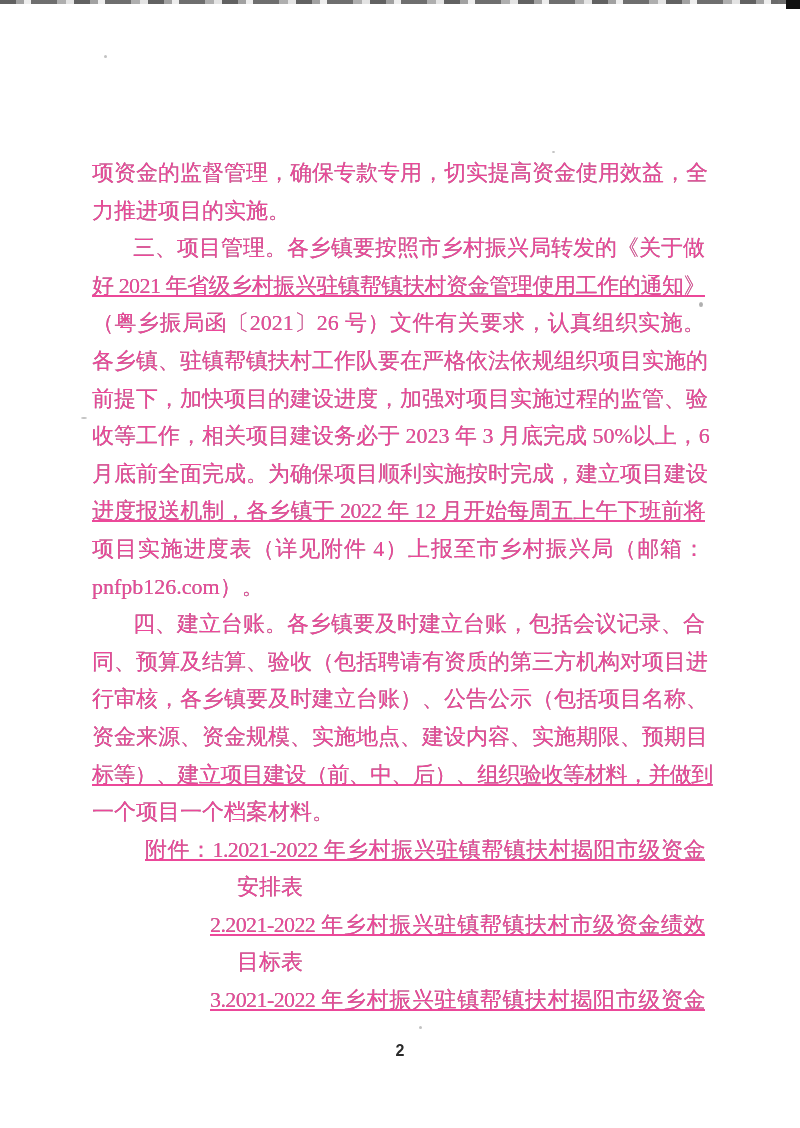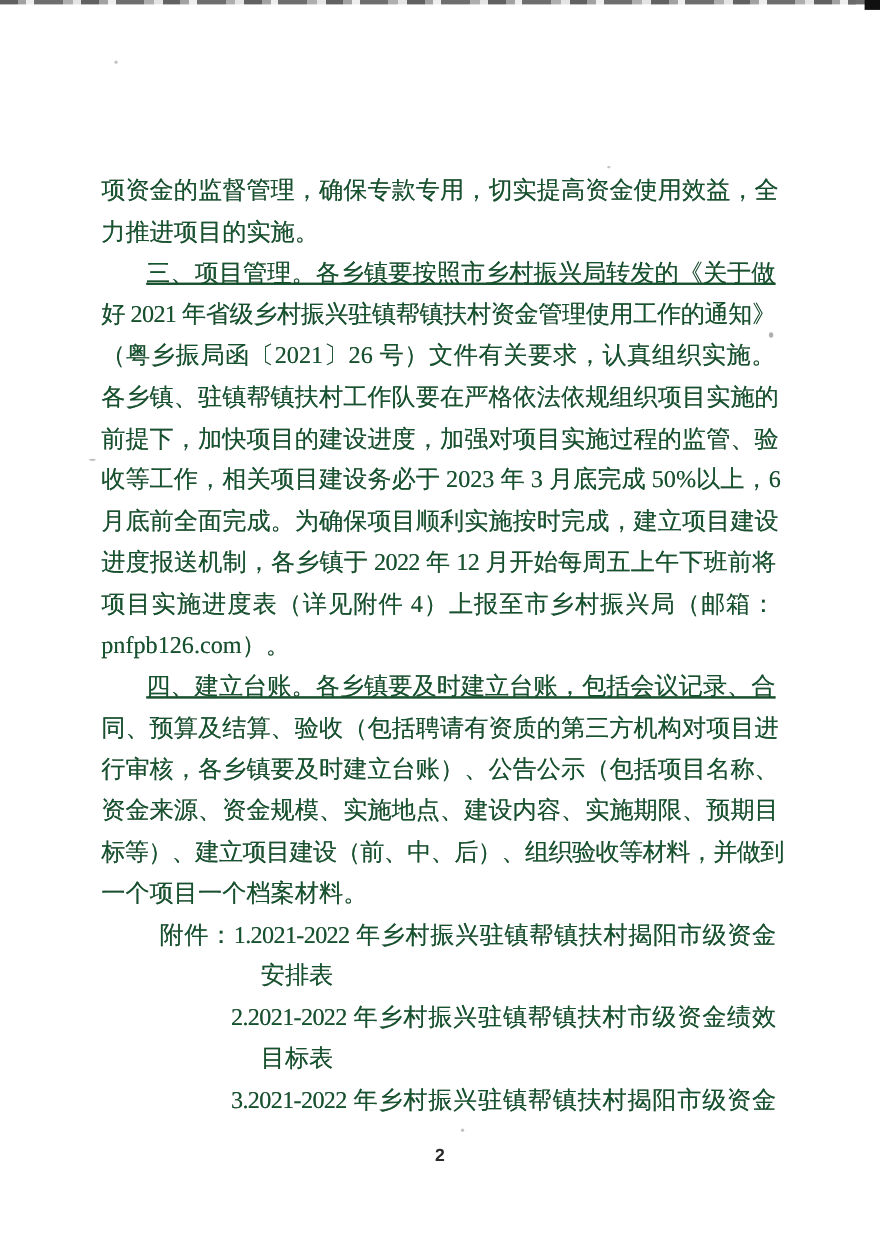--- a/index.html
+++ b/index.html
@@ -58,31 +58,31 @@
     position: absolute;
     top: 154px;
     left: 92px;
     width: 613px;
   }
   .line {
     height: 37.6px;
     line-height: 37.6px;
     font-size: 22px;
     white-space: nowrap;
-    color: #14532d;
+    color: #ec4899;
     text-shadow: 0 0 0.6px rgba(20,20,20,0.55);
   }
   
   .j {
     text-align: justify;
     text-align-last: justify;
   }
-  .tight { letter-spacing: -0.6px; }
+  .tight { letter-spacing: -0.6px; text-decoration: underline; }
   
-  .ind1 { padding-left: 41px; text-decoration: underline; }
+  .ind1 { padding-left: 41px; }
   
   .att  { padding-left: 53px; }
   
   .attn { padding-left: 118px; }
   
   .attw { padding-left: 145px; }
 
   .page-number {
     position: absolute;
     top: 1042px;

